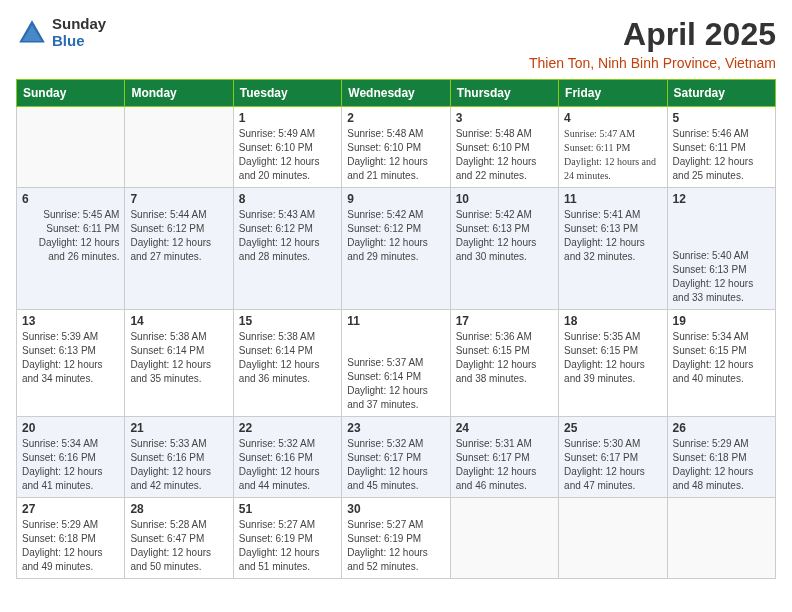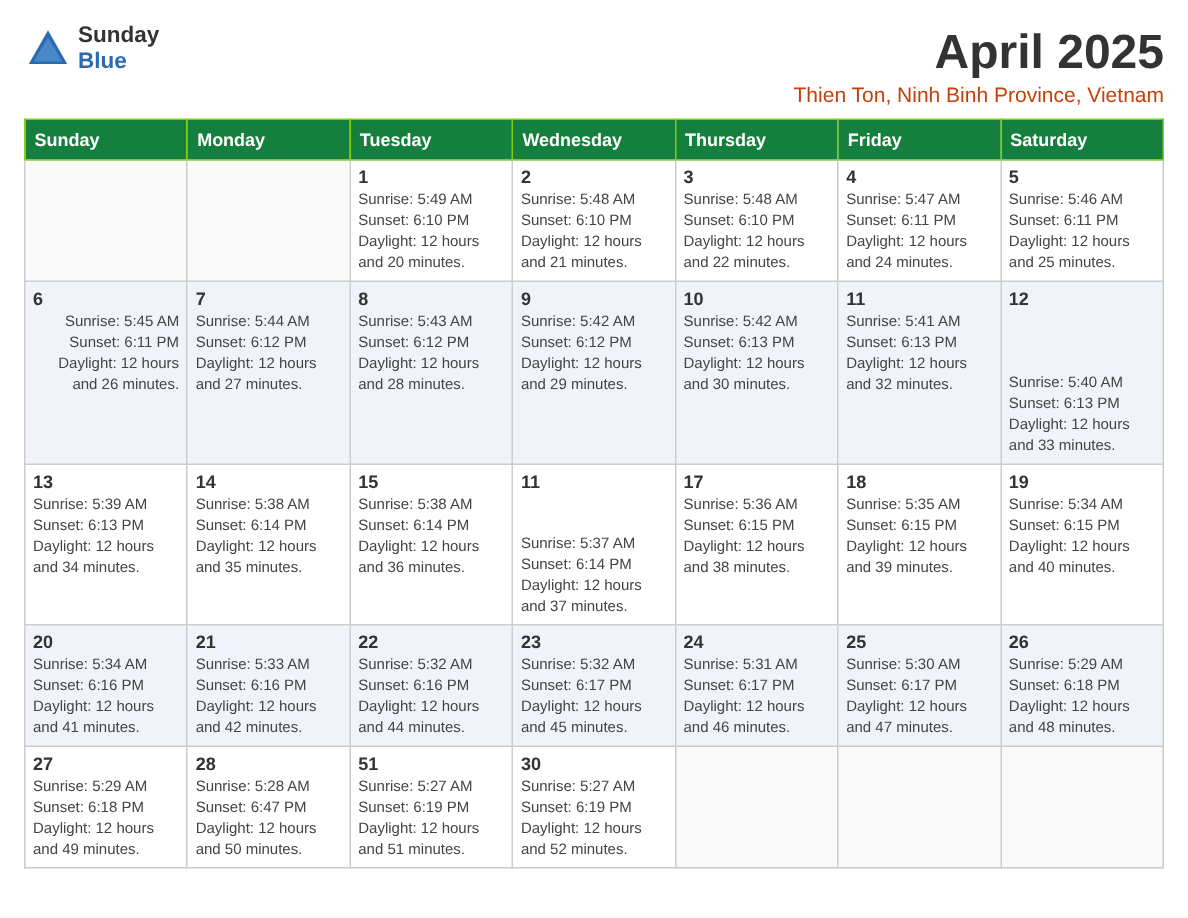--- a/index.html
+++ b/index.html
@@ -142,21 +142,21 @@
 Daylight: 12 hours and 21 minutes.</div>
         </td>
         <td>
           <div class="day-number">3</div>
           <div class="day-info" style="white-space: pre-line;">Sunrise: 5:48 AM
 Sunset: 6:10 PM
 Daylight: 12 hours and 22 minutes.</div>
         </td>
         <td>
           <div class="day-number">4</div>
-          <div class="day-info" style="white-space: pre-line;">Sunrise: 5:47 AM
+          <div class="day-info" style="white-space: pre-line; font-family: Liberation Serif, serif;">Sunrise: 5:47 AM
 Sunset: 6:11 PM
 Daylight: 12 hours and 24 minutes.</div>
         </td>
         <td>
           <div class="day-number">5</div>
           <div class="day-info" style="white-space: pre-line;">Sunrise: 5:46 AM
 Sunset: 6:11 PM
 Daylight: 12 hours and 25 minutes.</div>
         </td>
       </tr>

